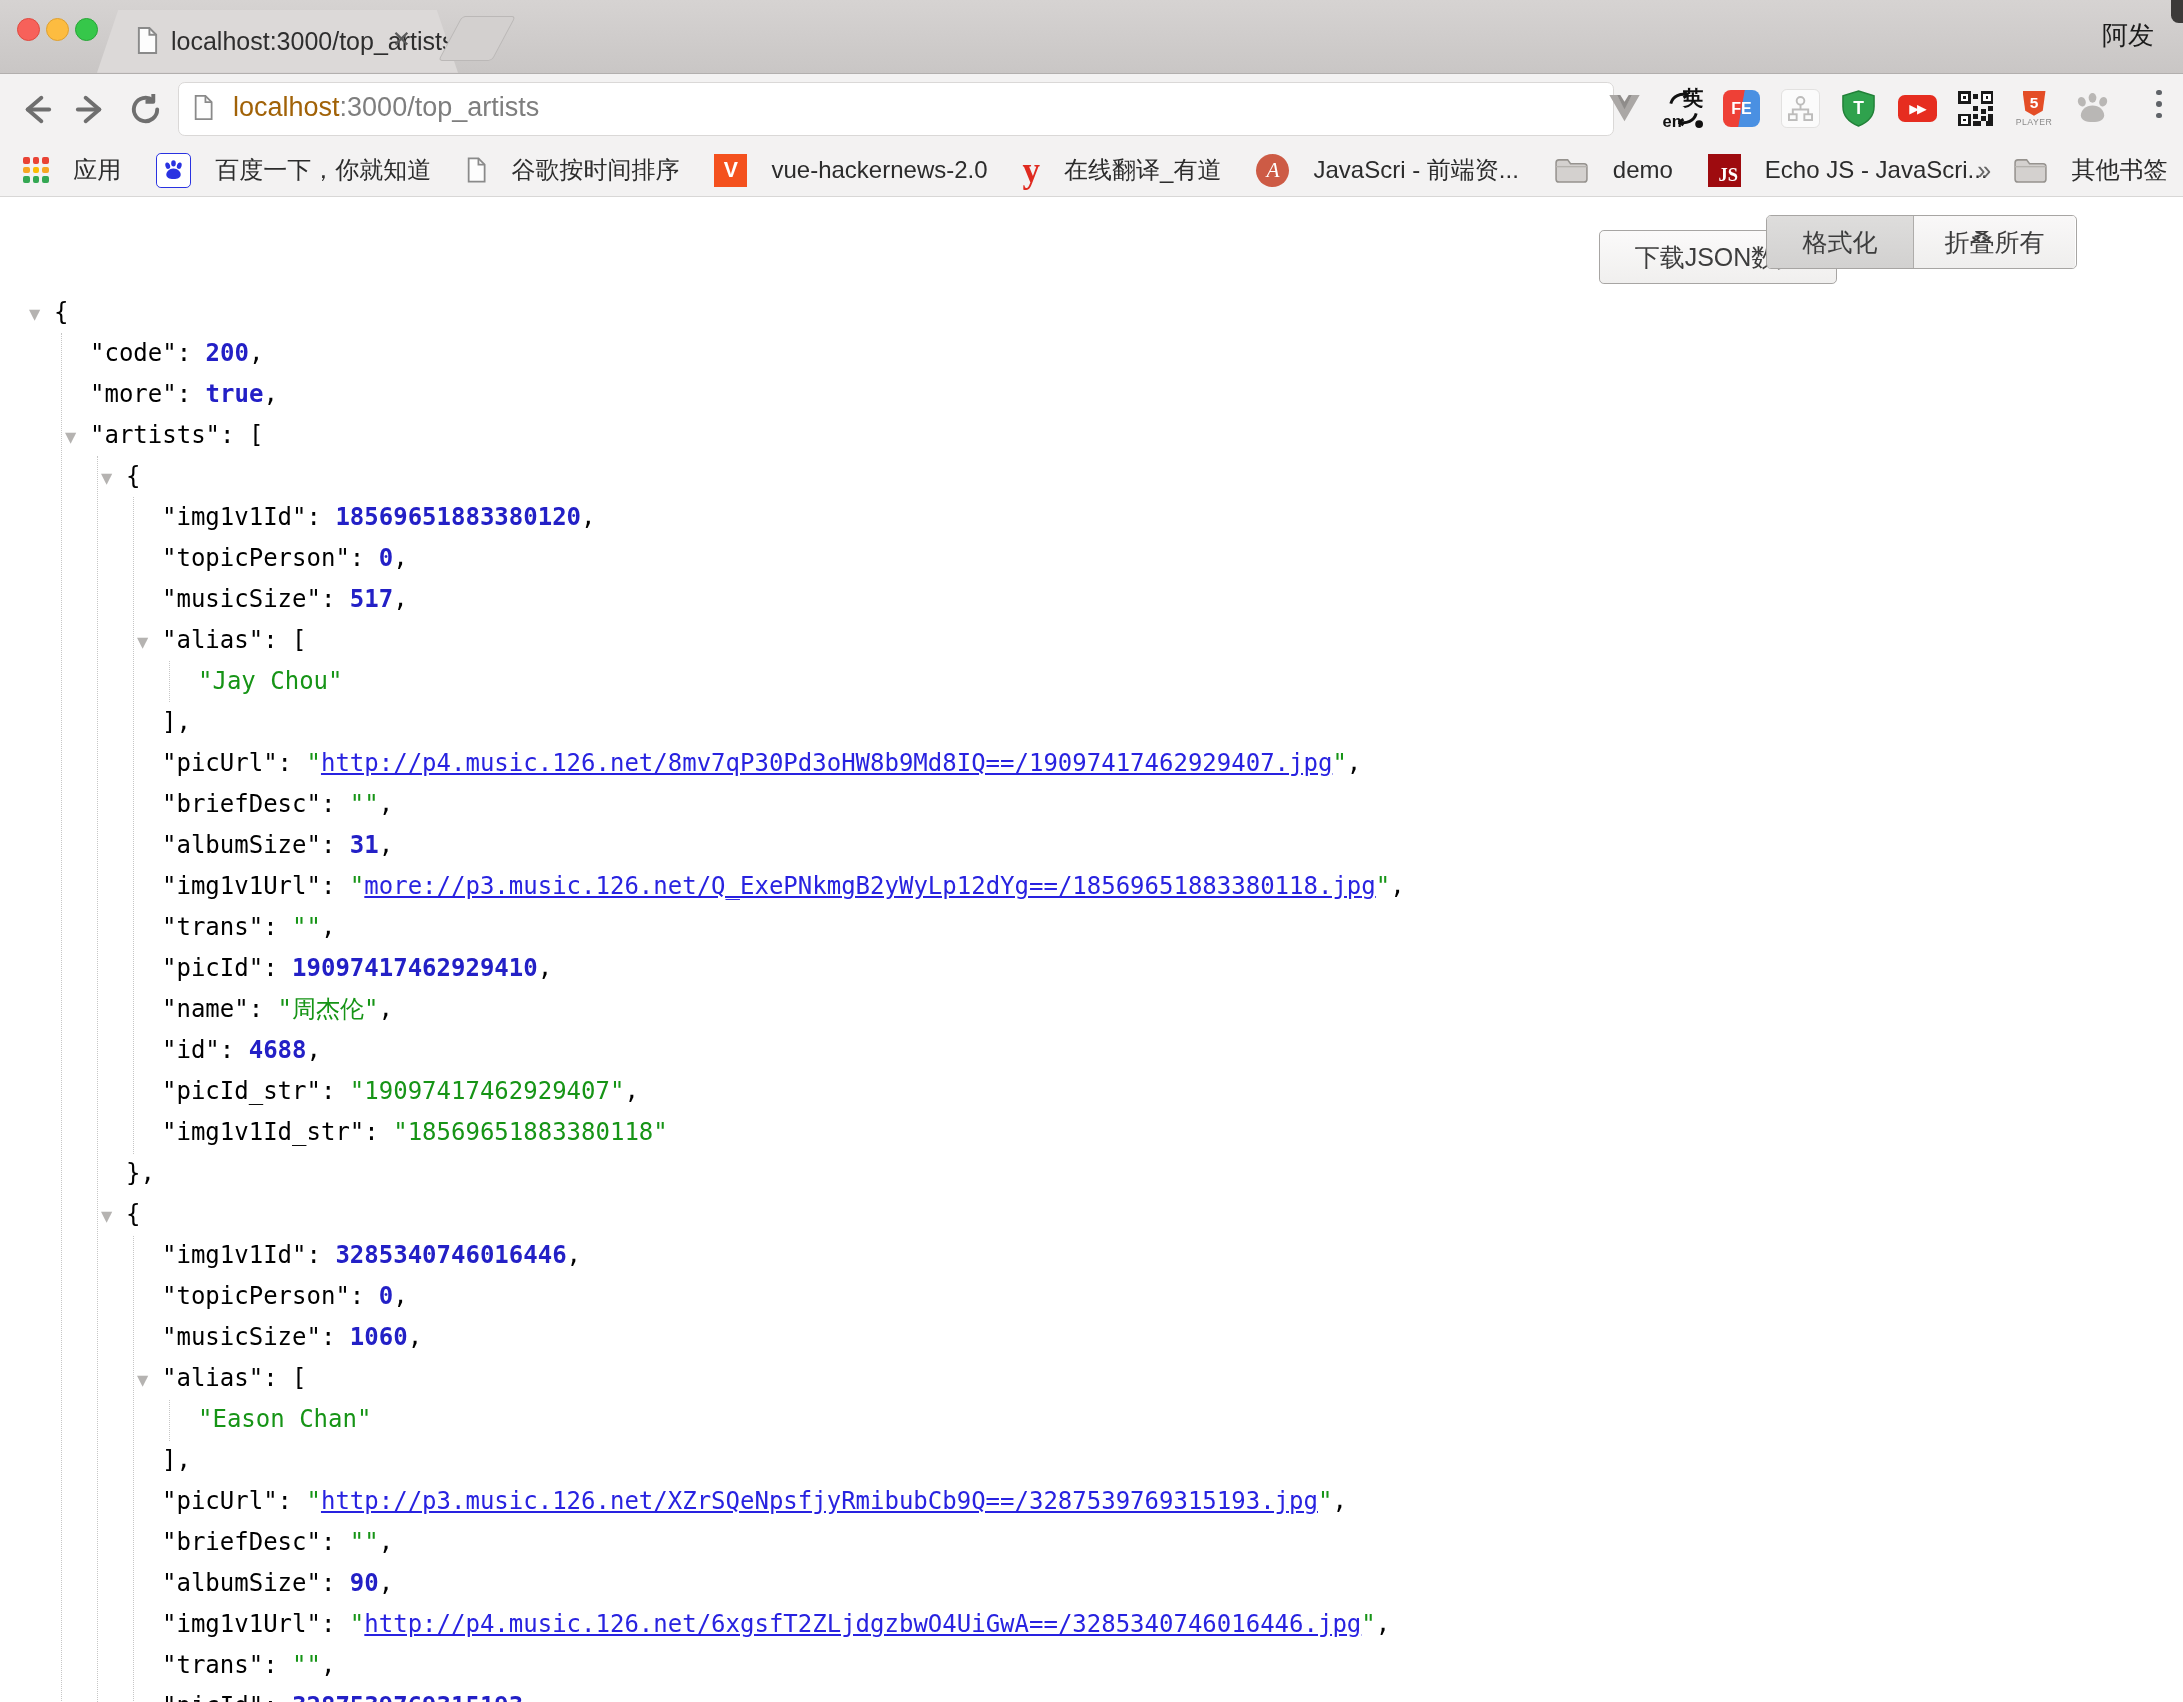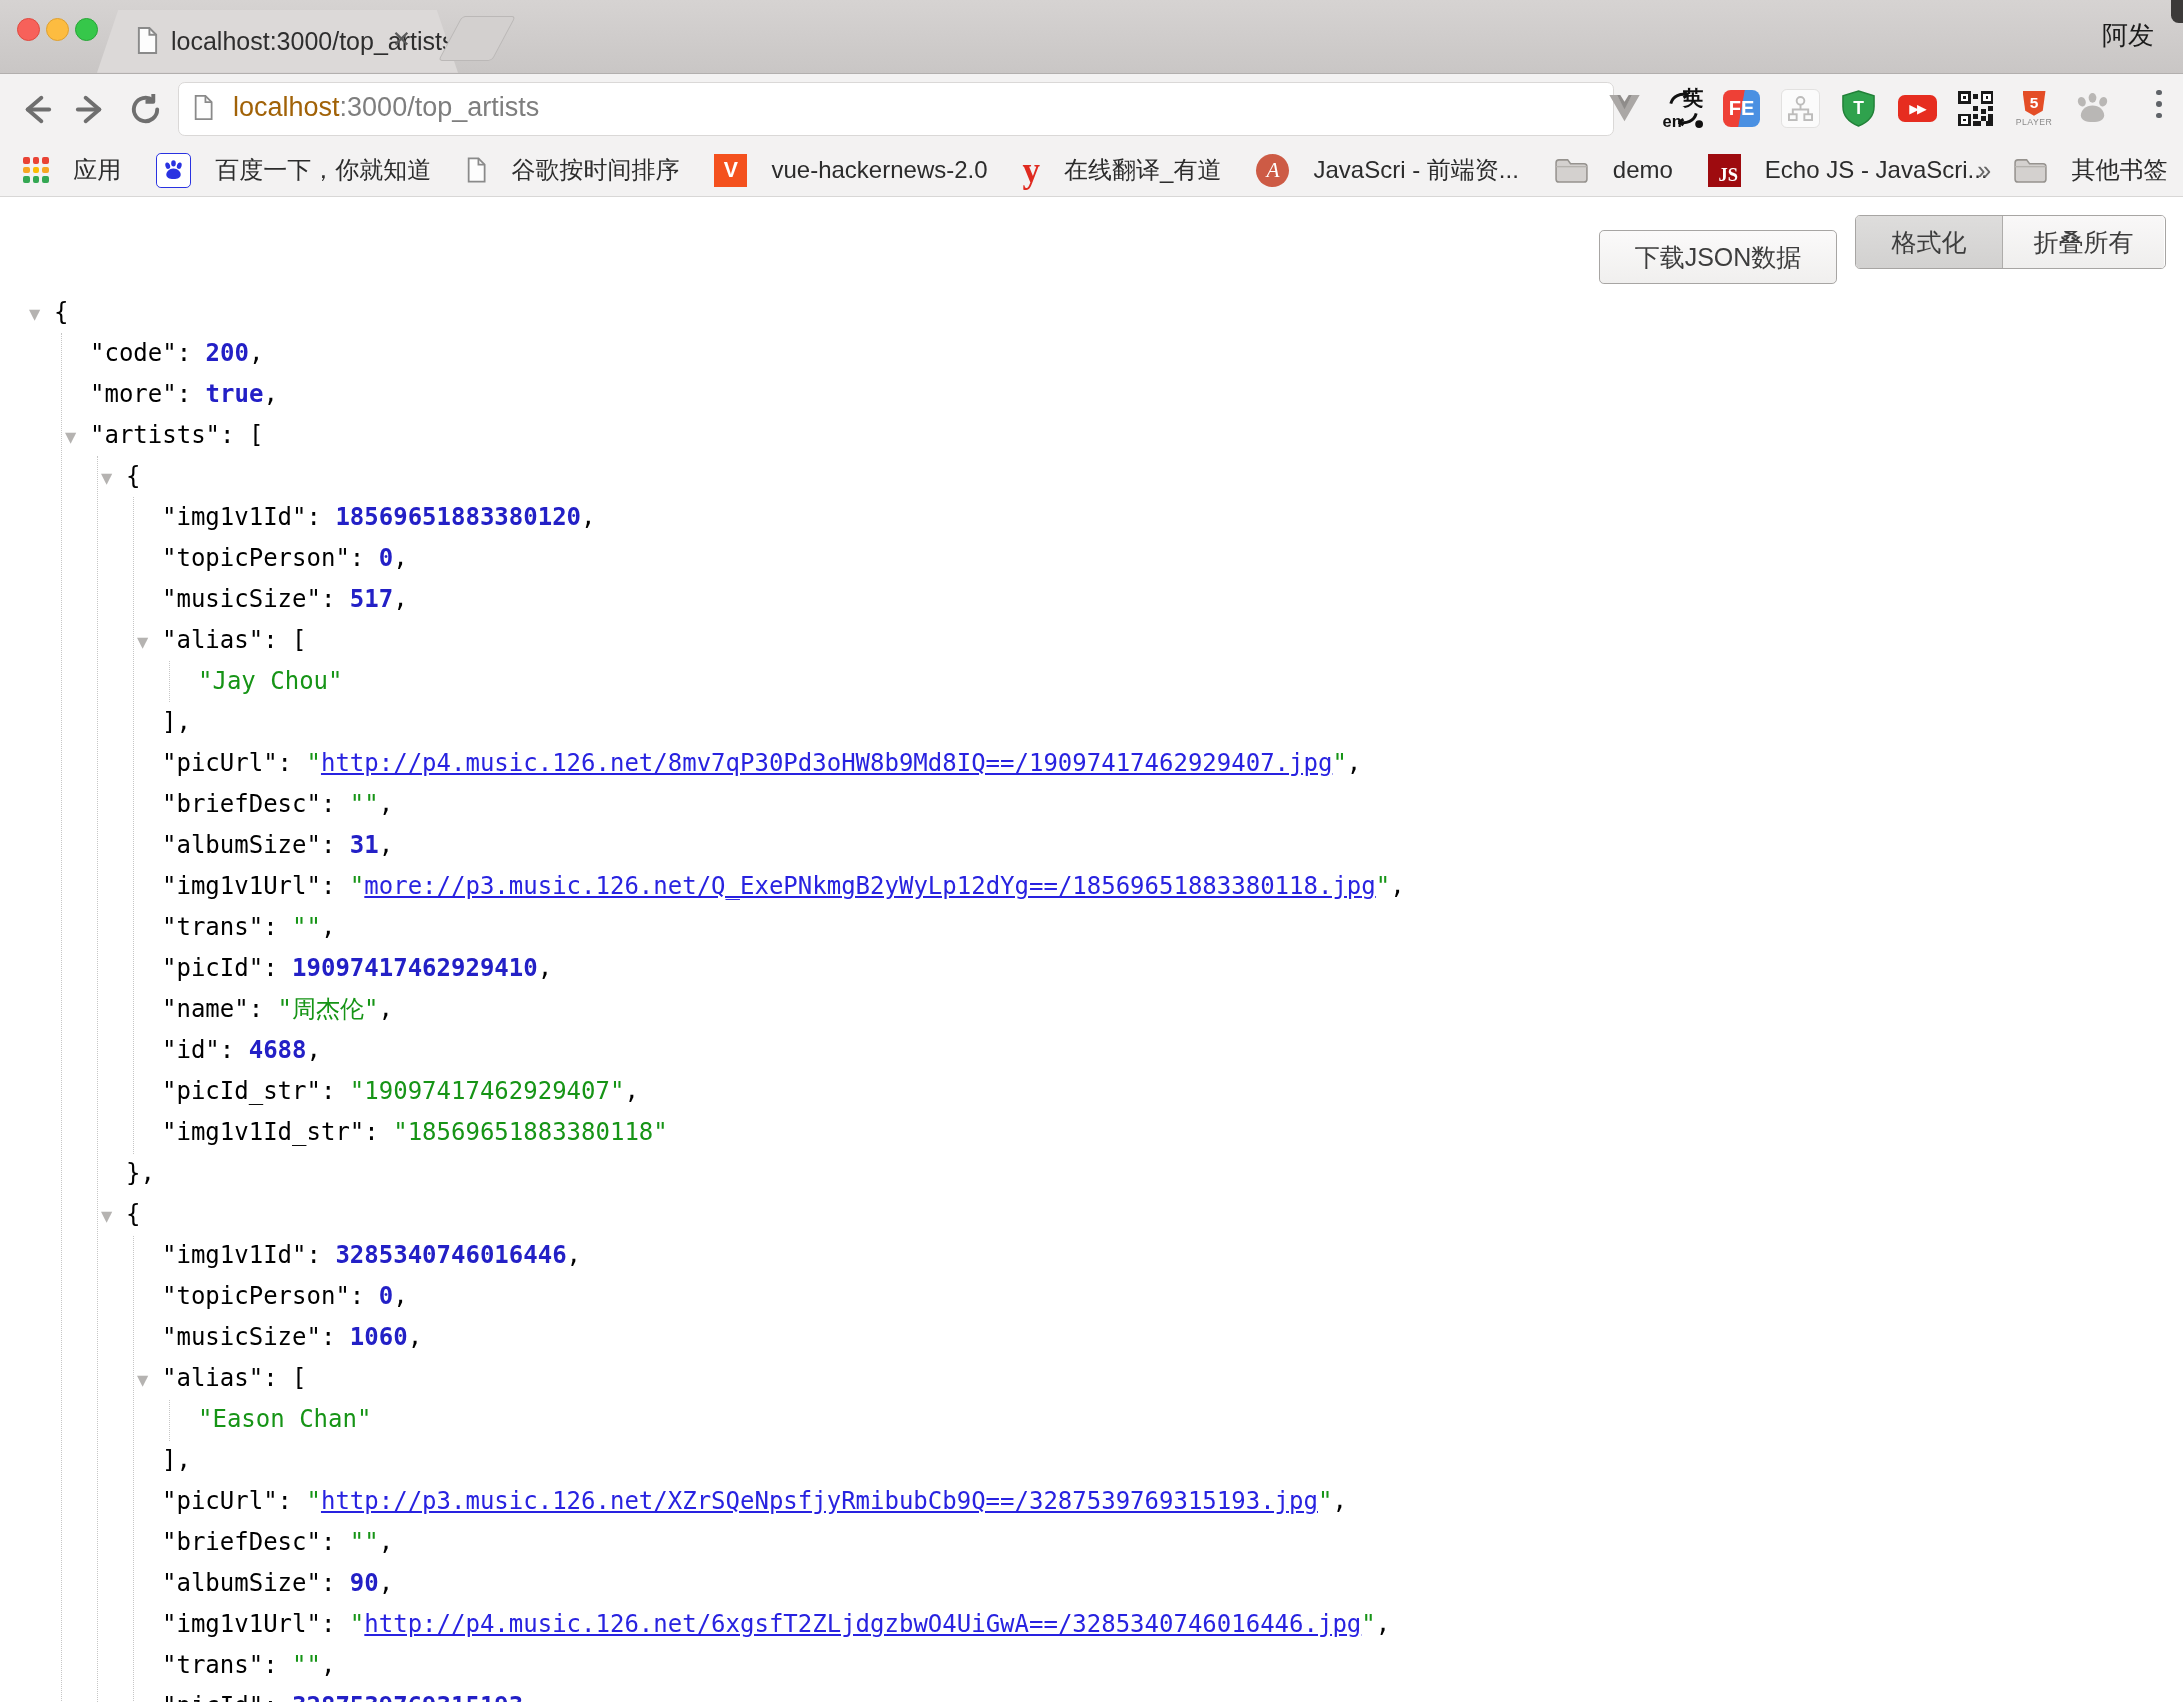--- a/index.html
+++ b/index.html
@@ -46,21 +46,21 @@
   .addr-icon{position:absolute;left:13.6px;top:11.6px;}
   .addr-text{position:absolute;left:54px;top:9.7px;font-size:27px;white-space:nowrap;}
   .addr-host{color:#a16207;margin-top:37px;}
   .addr-rest{color:#7e7e7e;}
   .ext-row{position:absolute;right:70px;top:5.8px;height:58px;display:flex;align-items:center;gap:17.5px;}
   .ext{width:41px;height:50px;display:flex;align-items:center;justify-content:center;position:relative;}
   .menu-dots{position:absolute;right:21.3px;top:15.5px;display:flex;flex-direction:column;gap:5.8px;}
   .menu-dots i{width:5.8px;height:5.8px;border-radius:50%;background:#5f6368;display:block;}
   
   .ic-fe{width:37px;height:37px;border-radius:7.8px;background:linear-gradient(100deg,#ee4036 49%,#4a90e2 51%);
-         color:#fff;font-weight:bold;font-size:20px;display:flex;align-items:center;justify-content:center;}
+         color:#fff;font-weight:bold;font-size:16px;display:flex;align-items:center;justify-content:center;}
   .ic-yt{width:39px;height:27px;border-radius:6.8px;background:#e62d20;color:#fff;font-size:12.6px;
          display:flex;align-items:center;justify-content:center;letter-spacing:-1.9px;}
   .ic-sitemap{width:37px;height:37px;background:#fbfbfb;border:1px solid #e2e1e0;border-radius:5.8px;
          display:flex;align-items:center;justify-content:center;}
   .ic-h5{display:flex;flex-direction:column;align-items:center;}
   .ic-h5 .shield{width:23px;height:25px;background:#e44d26;color:#fff;font-size:15.5px;font-weight:bold;
          display:flex;align-items:center;justify-content:center;
          clip-path:polygon(0 0,100% 0,88% 80%,50% 100%,12% 80%);}
   .ic-h5 .cap{font-size:8.7px;color:#8a8a8a;margin-top:1px;letter-spacing:0.5px;}
   .ic-trans{width:41px;height:41px;position:relative;}
@@ -92,21 +92,21 @@
          padding:0 2.9px 1px 0;box-sizing:border-box;}
   
   .content{position:absolute;left:0;top:197px;width:2183px;height:1505px;background:#fff;overflow:hidden;}
   .btn{
     position:absolute;height:54px;border:1px solid #a7a5a3;border-radius:4.9px;
     background:linear-gradient(#fbfafa,#f0efee);color:#3d3d3d;font-size:25px;
     font-family:"Liberation Sans",sans-serif;display:flex;align-items:center;justify-content:center;
     box-sizing:border-box;
   }
   .btn-download{left:1599px;top:33px;width:238px;}
-  .btn-group{position:absolute;left:1855px;top:18.4px;width:311px;height:54px;border:1px solid #a7a5a3;
+  .btn-group{position:absolute;left:1766px;top:18.4px;width:311px;height:54px;border:1px solid #a7a5a3;
     border-radius:4.9px;overflow:hidden;display:flex;box-sizing:border-box;}
   .seg{height:100%;display:flex;align-items:center;justify-content:center;font-size:25px;color:#3d3d3d;box-sizing:border-box;}
   .seg-format{width:147px;background:linear-gradient(#dedddc,#d2d1d0);border-right:1px solid #aeacaa;}
   .seg-collapse{width:161px;background:linear-gradient(#f9f8f8,#efeeed);}
   
   .json-tree{position:absolute;left:0;top:95px;width:2183px;height:1456px;}
   .jline{position:relative;height:41px;white-space:pre;
     font-family:"DejaVu Sans Mono",monospace;font-size:24px;line-height:41px;color:#000;}
   .tri{position:absolute;top:1px;font-size:14.6px;color:#b5b3b1;font-family:"DejaVu Sans",sans-serif;line-height:41px;cursor:default;}
   .tk-k{color:#000000;}

